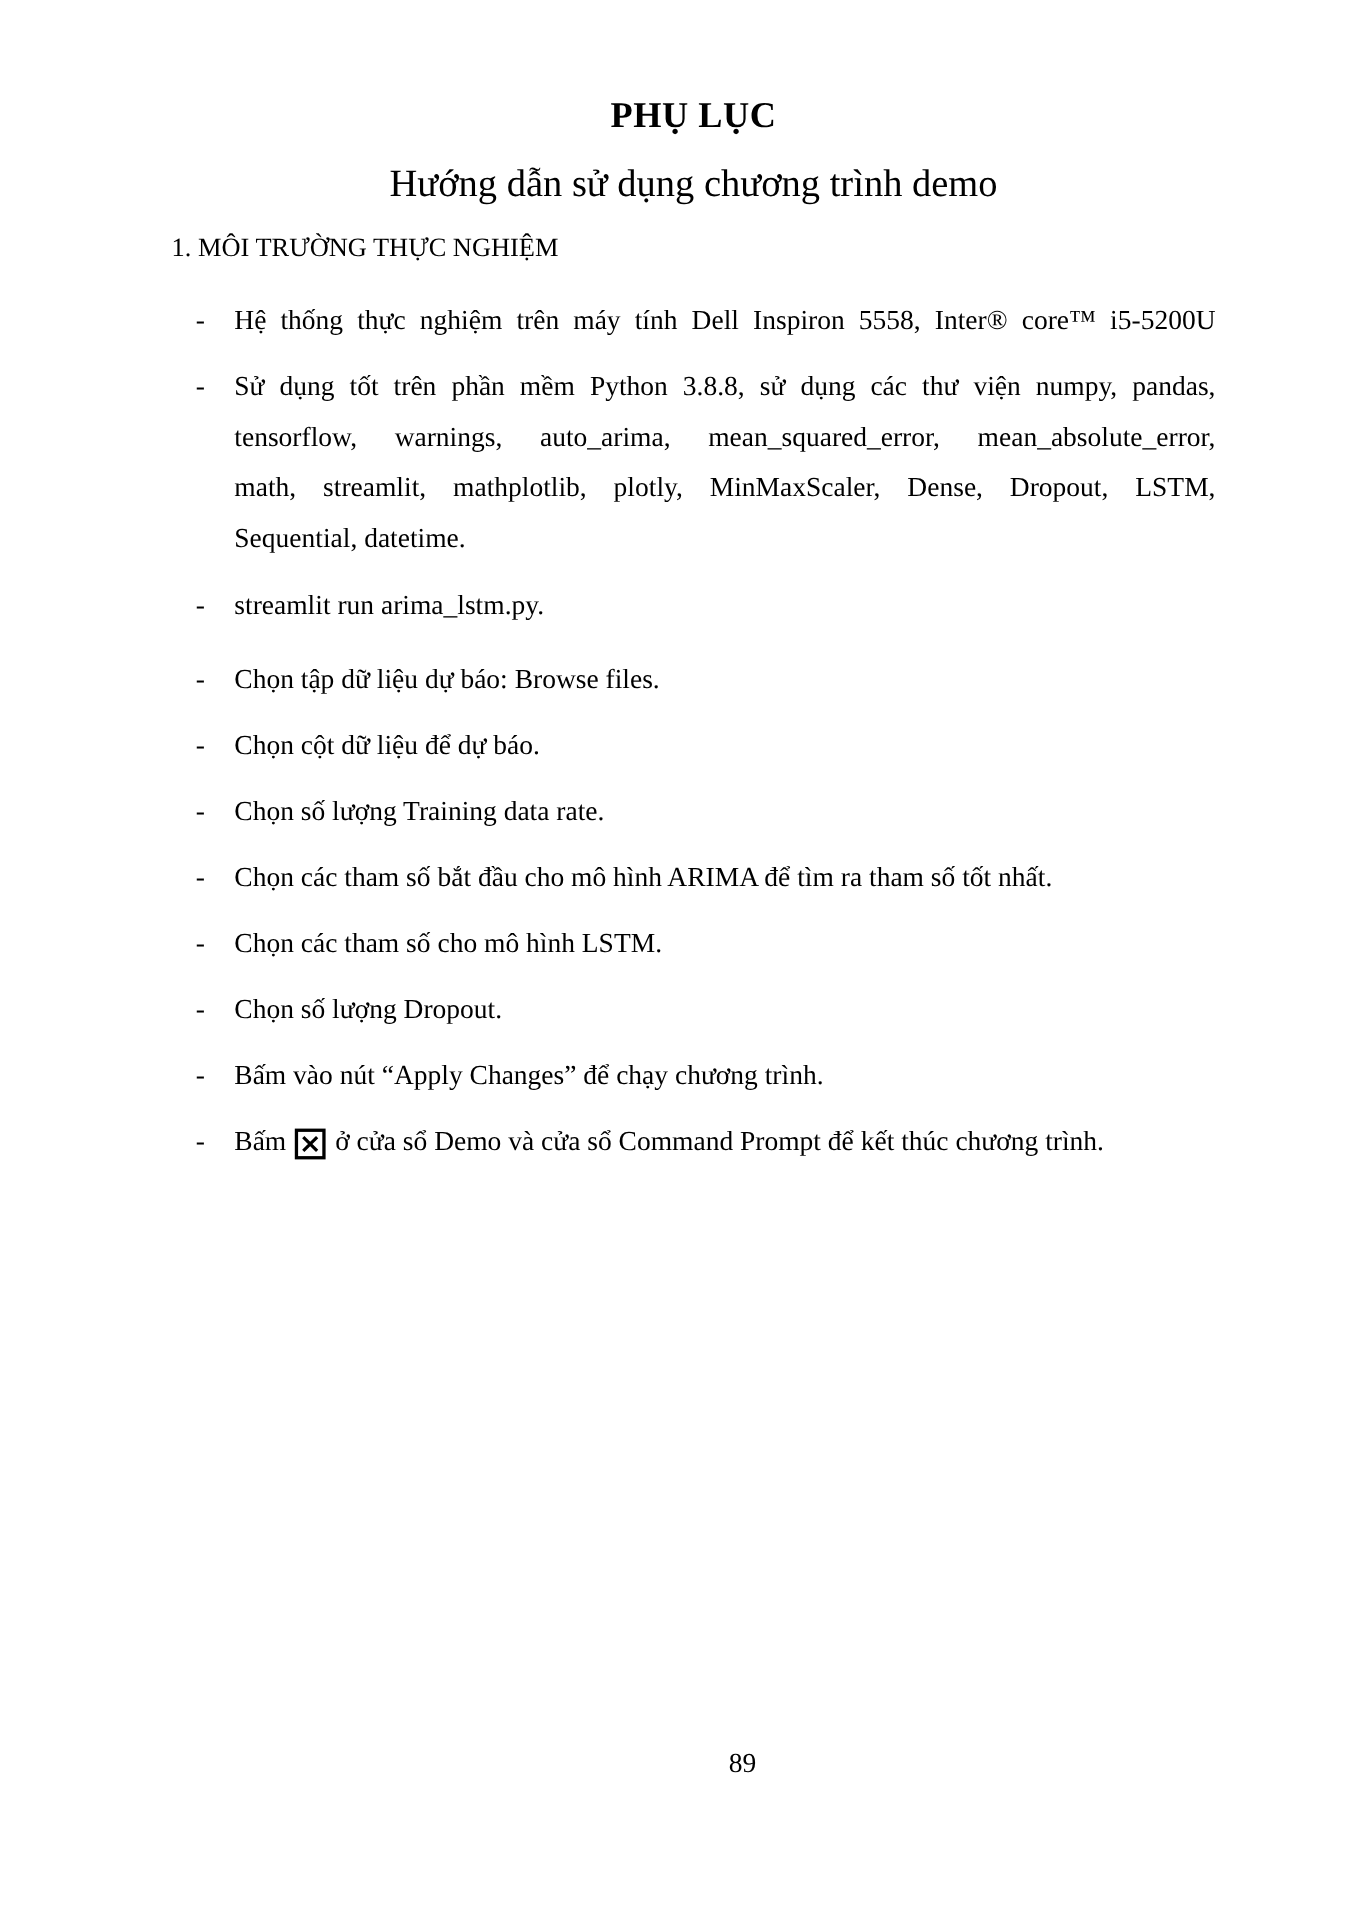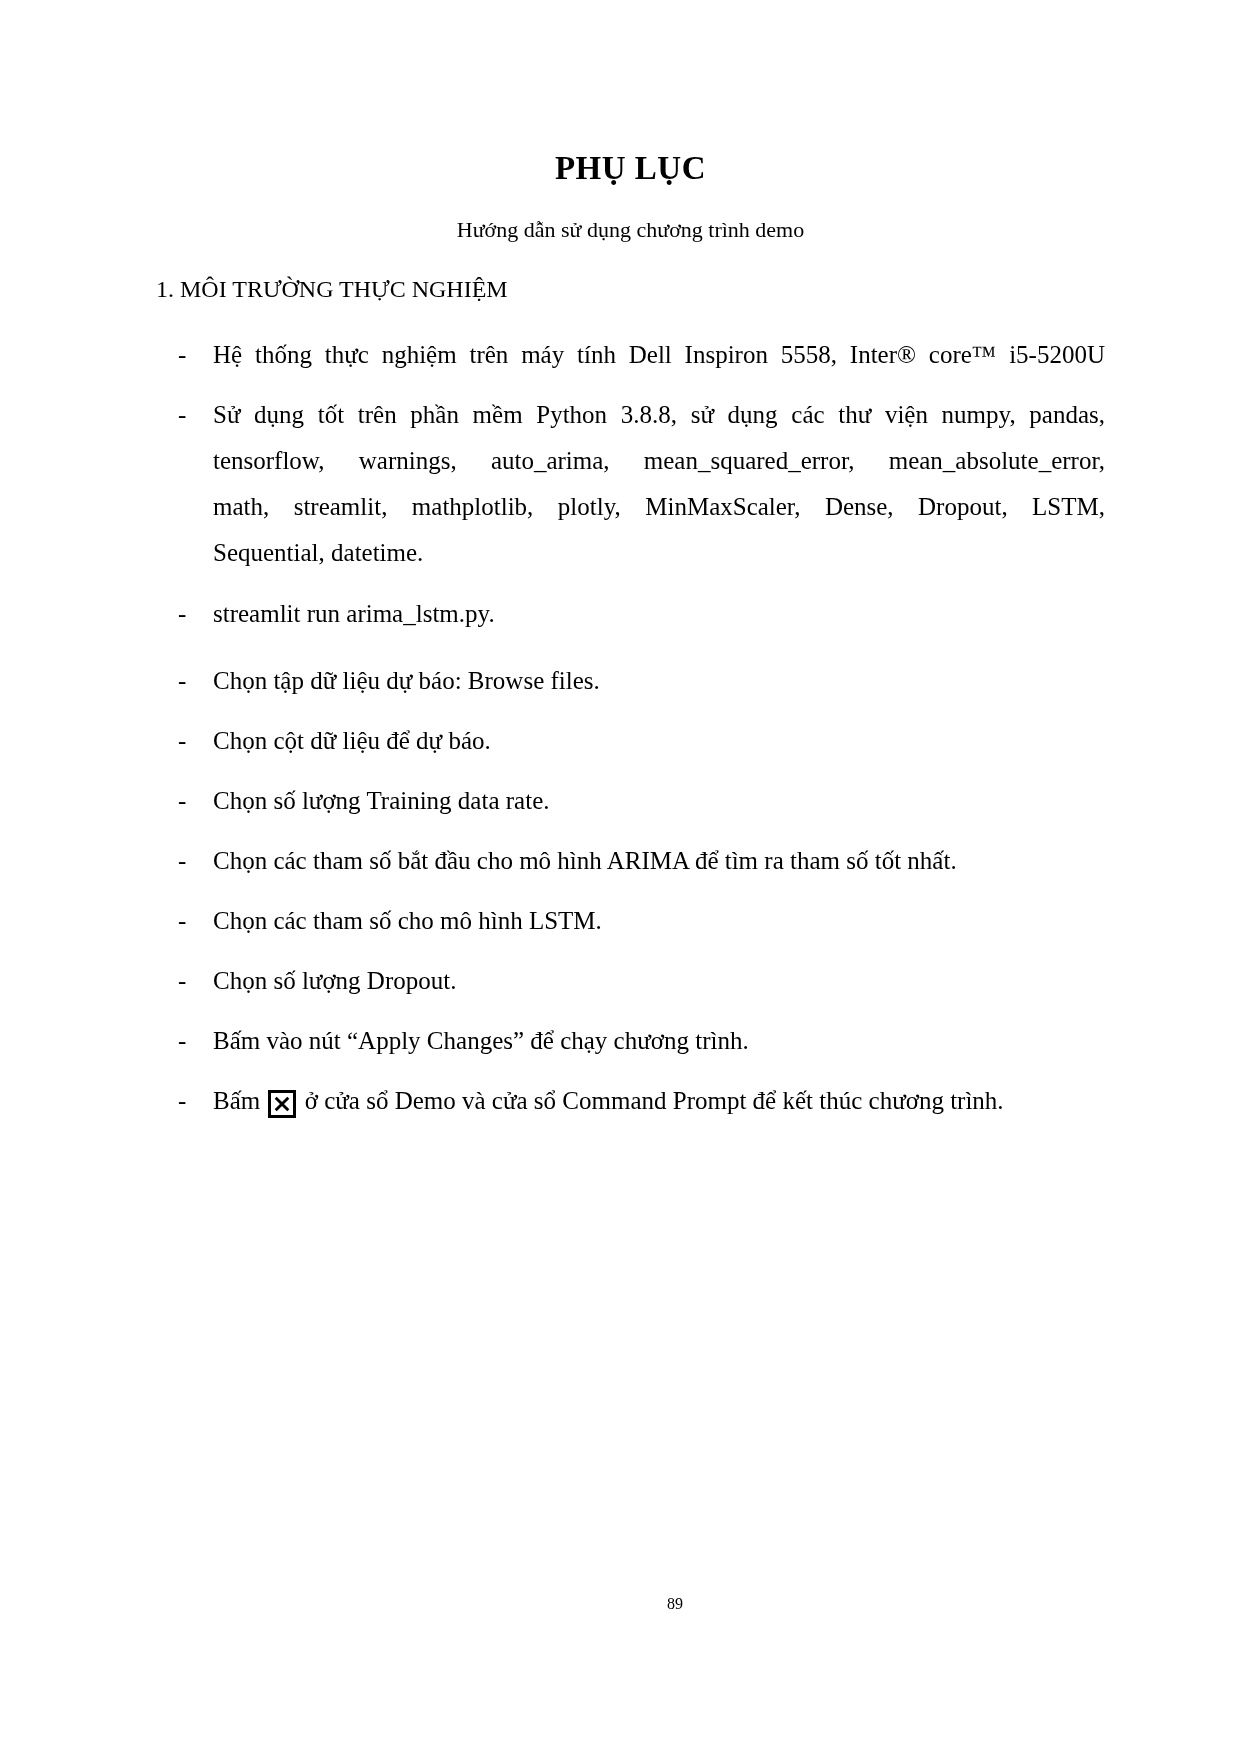--- a/index.html
+++ b/index.html
@@ -11,34 +11,33 @@
     background: #ffffff;
     font-family: "Liberation Serif", "DejaVu Serif", serif;
     color: #000000;
     overflow: hidden;
   }
   .content {
     position: absolute;
     left: 156px;
     top: 0;
     width: 949px;
-    padding-top: 117px;
-    margin-top: 31px;
+    padding-top: 85px;
   }
   .doc-title {
     text-align: center;
     font-weight: bold;
     font-size: 33px;
     line-height: 40px;
     letter-spacing: 0.5px;
   }
   .doc-subtitle {
     margin-top: 24px;
     text-align: center;
-    font-size: 22px;
+    font-size: 35px;
     line-height: 36px;
   }
   .section-heading {
     margin-top: 22px;
     font-weight: normal;
     font-size: 24px;
     line-height: 38px;
   }
   .section-heading.second { margin-top: 16px; }
   .item {
@@ -73,21 +72,21 @@
     box-sizing: border-box;
     border: 3px solid #000;
     vertical-align: -4px;
     margin: 0 2px;
   }
   .page-number {
     position: absolute;
     top: 1589px;
     left: 675px;
     transform: translateX(-50%);
-    font-size: 16px;
+    font-size: 25px;
     line-height: 30px;
   }
 </style>
 </head>
 <body>
 
 <div class="page">
   <div class="content">
 
     <div class="doc-title">PHỤ LỤC</div>

